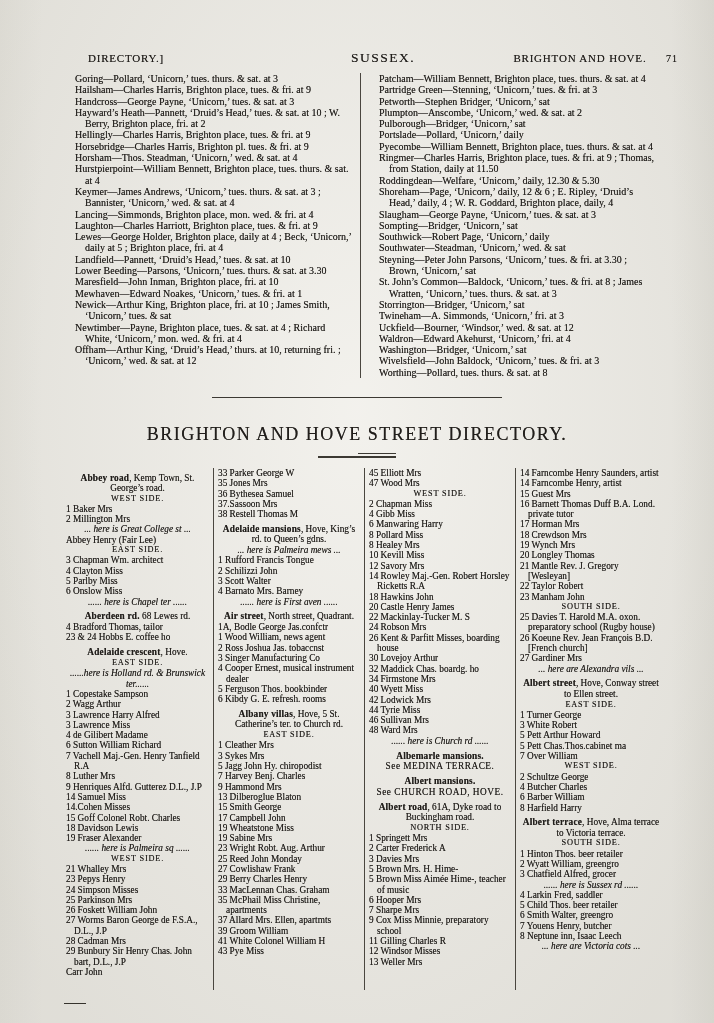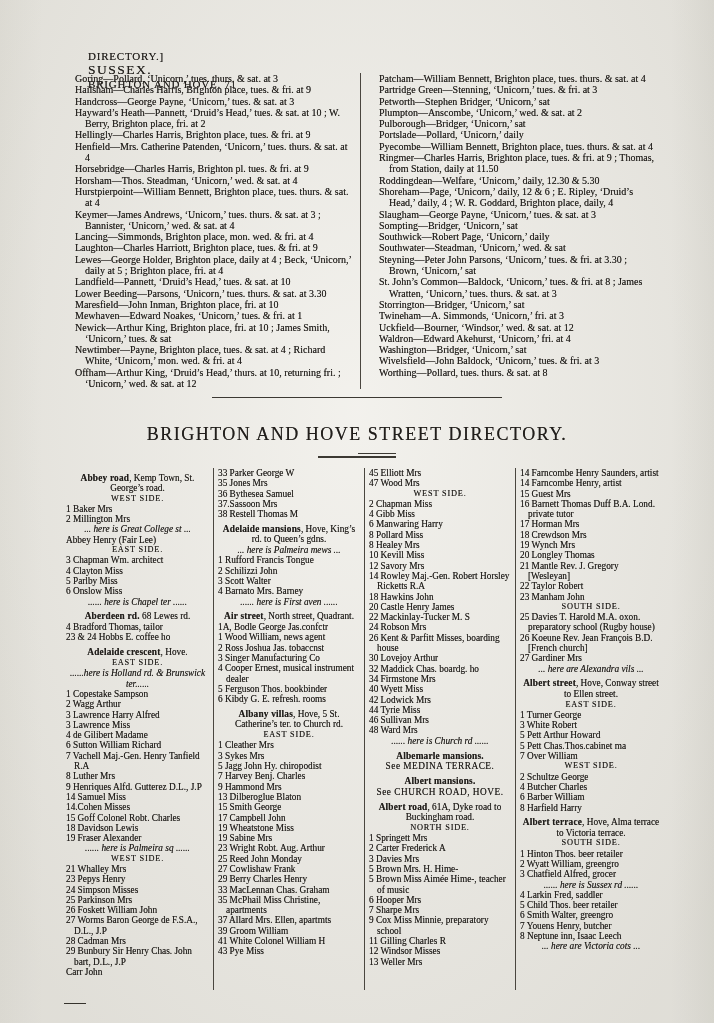--- a/index.html
+++ b/index.html
@@ -13,26 +13,26 @@
     position:relative; width:714px; height:1023px; overflow:hidden;
     background:
       radial-gradient(ellipse at 50% 40%, rgba(255,255,255,0.35), rgba(0,0,0,0.05) 90%),
       linear-gradient(90deg, #e6e4dc 0%, #eceae3 6%, #eceae3 94%, #e2e0d8 100%),
       #eae8e1;
     text-shadow:0 0 0.4px rgba(33,30,27,0.65);
   }
   
   .runhead {
     position:absolute; top:50px; left:88px; right:36px;
-    display:flex; align-items:baseline;flex-direction:column;
+    display:flex; align-items:baseline;
   }
   .runhead .lft { flex:1; font-size:11px; letter-spacing:0.8px; }
   .runhead .ctr { font-size:13.5px; letter-spacing:1.5px;text-align:right; }
   .runhead .rgt { flex:1; text-align:right; font-size:11px; letter-spacing:0.8px; }
-  .runhead .pageno { font-size:10px; letter-spacing:1px; }
+  .runhead .pageno { font-size:10px; margin-left:16px; letter-spacing:1px; }
   
   .carriers {
     position:absolute; top:73px; left:64px; width:594px;
     display:flex; font-size:10px; line-height:11.3px;
   }
   .carriers .col { width:50%; box-sizing:border-box; }
   .carriers .col.c-left  { padding-right:7px; border-right:1px solid #4a463f; }
   .carriers .col.c-right { padding-left:7px; }
   .carriers .entry { padding-left:10px; text-indent:-10px;margin-left:11px; }
   
@@ -82,21 +82,20 @@
     </span>
   </div>
 
   <div class="carriers">
     <div class="col c-left">
         <div class="entry">Goring—Pollard, ‘Unicorn,’ tues. thurs. &amp; sat. at 3</div>
         <div class="entry">Hailsham—Charles Harris, Brighton place, tues. &amp; fri. at 9</div>
         <div class="entry">Handcross—George Payne, ‘Unicorn,’ tues. &amp; sat. at 3</div>
         <div class="entry">Hayward’s Heath—Pannett, ‘Druid’s Head,’ tues. &amp; sat. at 10 ; W. Berry, Brighton place, fri. at 2</div>
         <div class="entry">Hellingly—Charles Harris, Brighton place, tues. &amp; fri. at 9</div>
-        <div class="entry">Henfield—Mrs. Catherine Patenden, ‘Unicorn,’ tues. thurs. &amp; sat. at 4</div>
         <div class="entry">Horsebridge—Charles Harris, Brighton pl. tues. &amp; fri. at 9</div>
         <div class="entry">Horsham—Thos. Steadman, ‘Unicorn,’ wed. &amp; sat. at 4</div>
         <div class="entry">Hurstpierpoint—William Bennett, Brighton place, tues. thurs. &amp; sat. at 4</div>
         <div class="entry">Keymer—James Andrews, ‘Unicorn,’ tues. thurs. &amp; sat. at 3 ; Bannister, ‘Unicorn,’ wed. &amp; sat. at 4</div>
         <div class="entry">Lancing—Simmonds, Brighton place, mon. wed. &amp; fri. at 4</div>
         <div class="entry">Laughton—Charles Harriott, Brighton place, tues. &amp; fri. at 9</div>
         <div class="entry">Lewes—George Holder, Brighton place, daily at 4 ; Beck, ‘Unicorn,’ daily at 5 ; Brighton place, fri. at 4</div>
         <div class="entry">Landfield—Pannett, ‘Druid’s Head,’ tues. &amp; sat. at 10</div>
         <div class="entry">Lower Beeding—Parsons, ‘Unicorn,’ tues. thurs. &amp; sat. at 3.30</div>
         <div class="entry">Maresfield—John Inman, Brighton place, fri. at 10</div>

